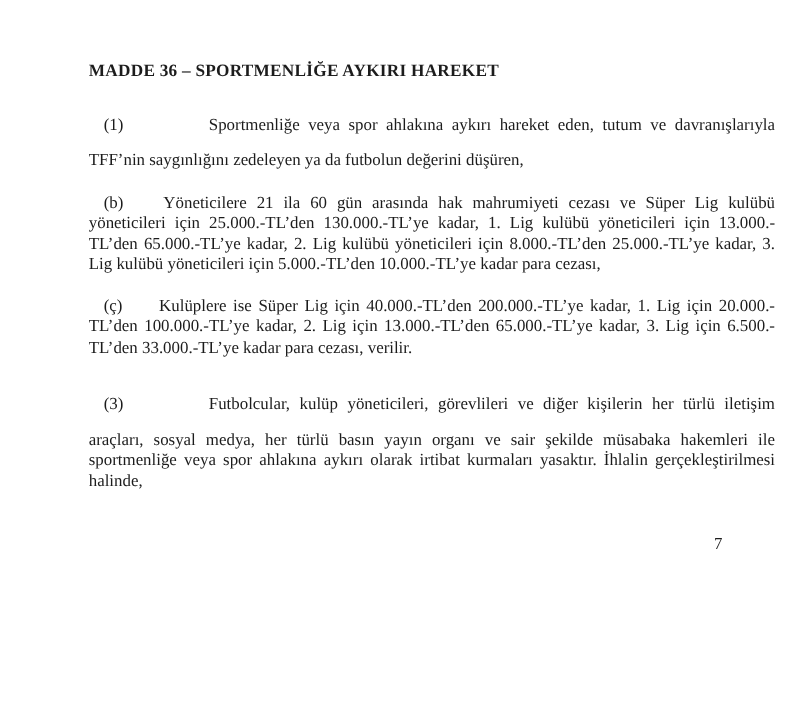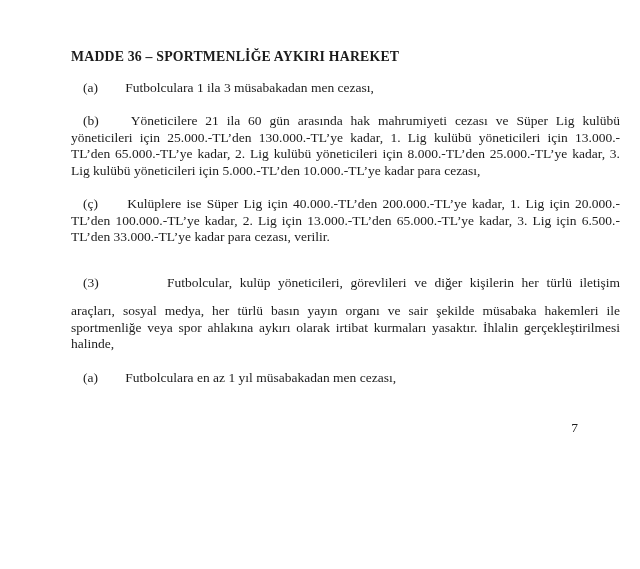--- a/index.html
+++ b/index.html
@@ -37,28 +37,27 @@
     font-size: 13.5px;
   }
 </style>
 </head>
 <body>
 
 <div class="page">
 
   <h1 class="doc-title">MADDE 36 – SPORTMENLİĞE AYKIRI HAREKET</h1>
 
+  <p class="para"><span class="mk tab">(1)</span><span>Sportmenliğe veya spor ahlakına aykırı hareket eden, tutum ve davranışlarıyla TFF’nin saygınlığını zedeleyen ya da futbolun değerini düşüren,</span></p>
 
-  <p class="para"><span class="mk sp">(a)</span> <span>Futbolculara 1 ila 3 müsabakadan men cezası,</span></p>
 
   <p class="para"><span class="mk sp">(b)</span> <span>Yöneticilere 21 ila 60 gün arasında hak mahrumiyeti cezası ve Süper Lig kulübü yöneticileri için 25.000.-TL’den 130.000.-TL’ye kadar, 1. Lig kulübü yöneticileri için 13.000.-TL’den 65.000.-TL’ye kadar, 2. Lig kulübü yöneticileri için 8.000.-TL’den 25.000.-TL’ye kadar, 3. Lig kulübü yöneticileri için 5.000.-TL’den 10.000.-TL’ye kadar para cezası,</span></p>
 
 
   <p class="para"><span class="mk sp">(ç)</span> <span>Kulüplere ise Süper Lig için 40.000.-TL’den 200.000.-TL’ye kadar, 1. Lig için 20.000.-TL’den 100.000.-TL’ye kadar, 2. Lig için 13.000.-TL’den 65.000.-TL’ye kadar, 3. Lig için 6.500.-TL’den 33.000.-TL’ye kadar para cezası, verilir.</span></p>
 
 
   <p class="para"><span class="mk tab">(3)</span><span>Futbolcular, kulüp yöneticileri, görevlileri ve diğer kişilerin her türlü iletişim araçları, sosyal medya, her türlü basın yayın organı ve sair şekilde müsabaka hakemleri ile sportmenliğe veya spor ahlakına aykırı olarak irtibat kurmaları yasaktır. İhlalin gerçekleştirilmesi halinde,</span></p>
 
-  <p class="para"><span class="mk sp">(a)</span> <span>Futbolculara en az 1 yıl müsabakadan men cezası,</span></p>
 
   <div class="page-num">7</div>
 
 </div>
 
 </body></html>

